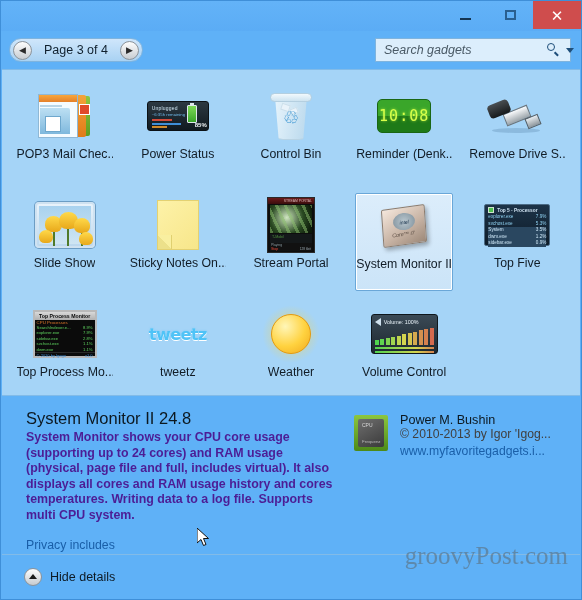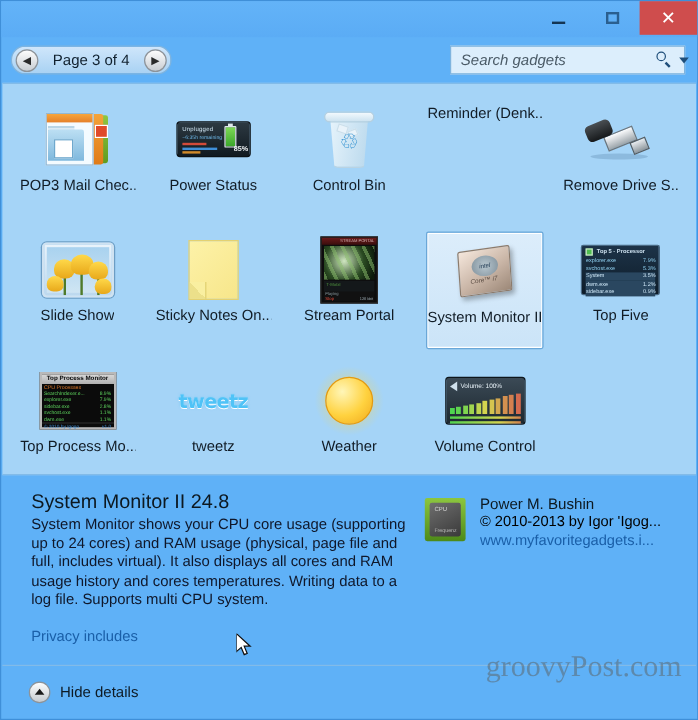--- a/index.html
+++ b/index.html
@@ -266,34 +266,34 @@
 
   
   #details {
     position: absolute; top: 396px; left: 1px; right: 1px;
     height: 158px;
     padding: 12px 14px 0 24px;
     display: flex;
   }
   #det-left { flex: 1; padding-right: 8px; }
   #det-title { font-size: 16.5px; color: #0c1820; margin-bottom: 2px; }
-  #det-desc { font-size: 12.4px; color: #0f172a; line-height: 15.5px; max-width: 330px; }
+  #det-desc { font-size: 12.4px; color: #4c1d95; line-height: 15.5px; max-width: 330px; font-weight: bold; }
   #privacy {
     display: inline-block; margin-top: 15px;
     font-size: 12.3px; color: #1a5fa8; text-decoration: none;
   }
   #det-right { width: 215px; display: flex; gap: 9px; padding-top: 4px; }
   .pub-icon { width: 40px; height: 40px; position: relative; flex: 0 0 auto;}
   .pub-icon .pcb2{position:absolute;inset:2px 3px;background:linear-gradient(#8cc63f,#4d8a18);border-radius:2px;}
   .pub-icon .core{position:absolute;left:7px;top:6px;right:7px;bottom:6px;
      background:linear-gradient(150deg,#6e6e6e,#3a3a3a);border-radius:2px;}
   .pub-icon .core b{position:absolute;left:4px;top:3px;font-size:5px;color:#d8d8d8;font-weight:normal;}
   .pub-icon .core i{position:absolute;left:4px;bottom:3px;font-size:4.4px;color:#b8b8b8;font-style:normal;}
   #pub-name { font-size: 12.6px; color: #0c1820; }
-  #pub-copy { font-size: 12.2px; color: #000000; white-space: nowrap; }
+  #pub-copy { font-size: 12.2px; color: #404040; white-space: nowrap; }
   #pub-url { font-size: 12.2px; color: #1a5fa8; text-decoration: none; white-space: nowrap; }
 
   
   #footer {
     position: absolute; bottom: 1px; left: 1px; right: 1px; height: 44px;
     border-top: 1px solid #82bbe8;
     display: flex; align-items: center; padding-left: 22px;
   }
   #hide-details { display: flex; align-items: center; gap: 8px; cursor: default; }
   .chev-circle {
@@ -408,20 +408,25 @@
             <div class="lid"></div>
             <div class="sym">♲</div>
           </div>
             </div>
           <div class="glabel">Control Bin</div>
         </div>
       </div>
 
       <div class="cell">
         <div class="cellinner">
+          <div class="thumb">
+              <div class="tn remd">
+            <span>10:08</span>
+          </div>
+            </div>
           <div class="glabel">Reminder (Denk...</div>
         </div>
       </div>
 
       <div class="cell">
         <div class="cellinner">
           <div class="thumb">
               <div class="tn usb">
             <div class="shadow"></div>
                 <div class="bodyu"></div>

